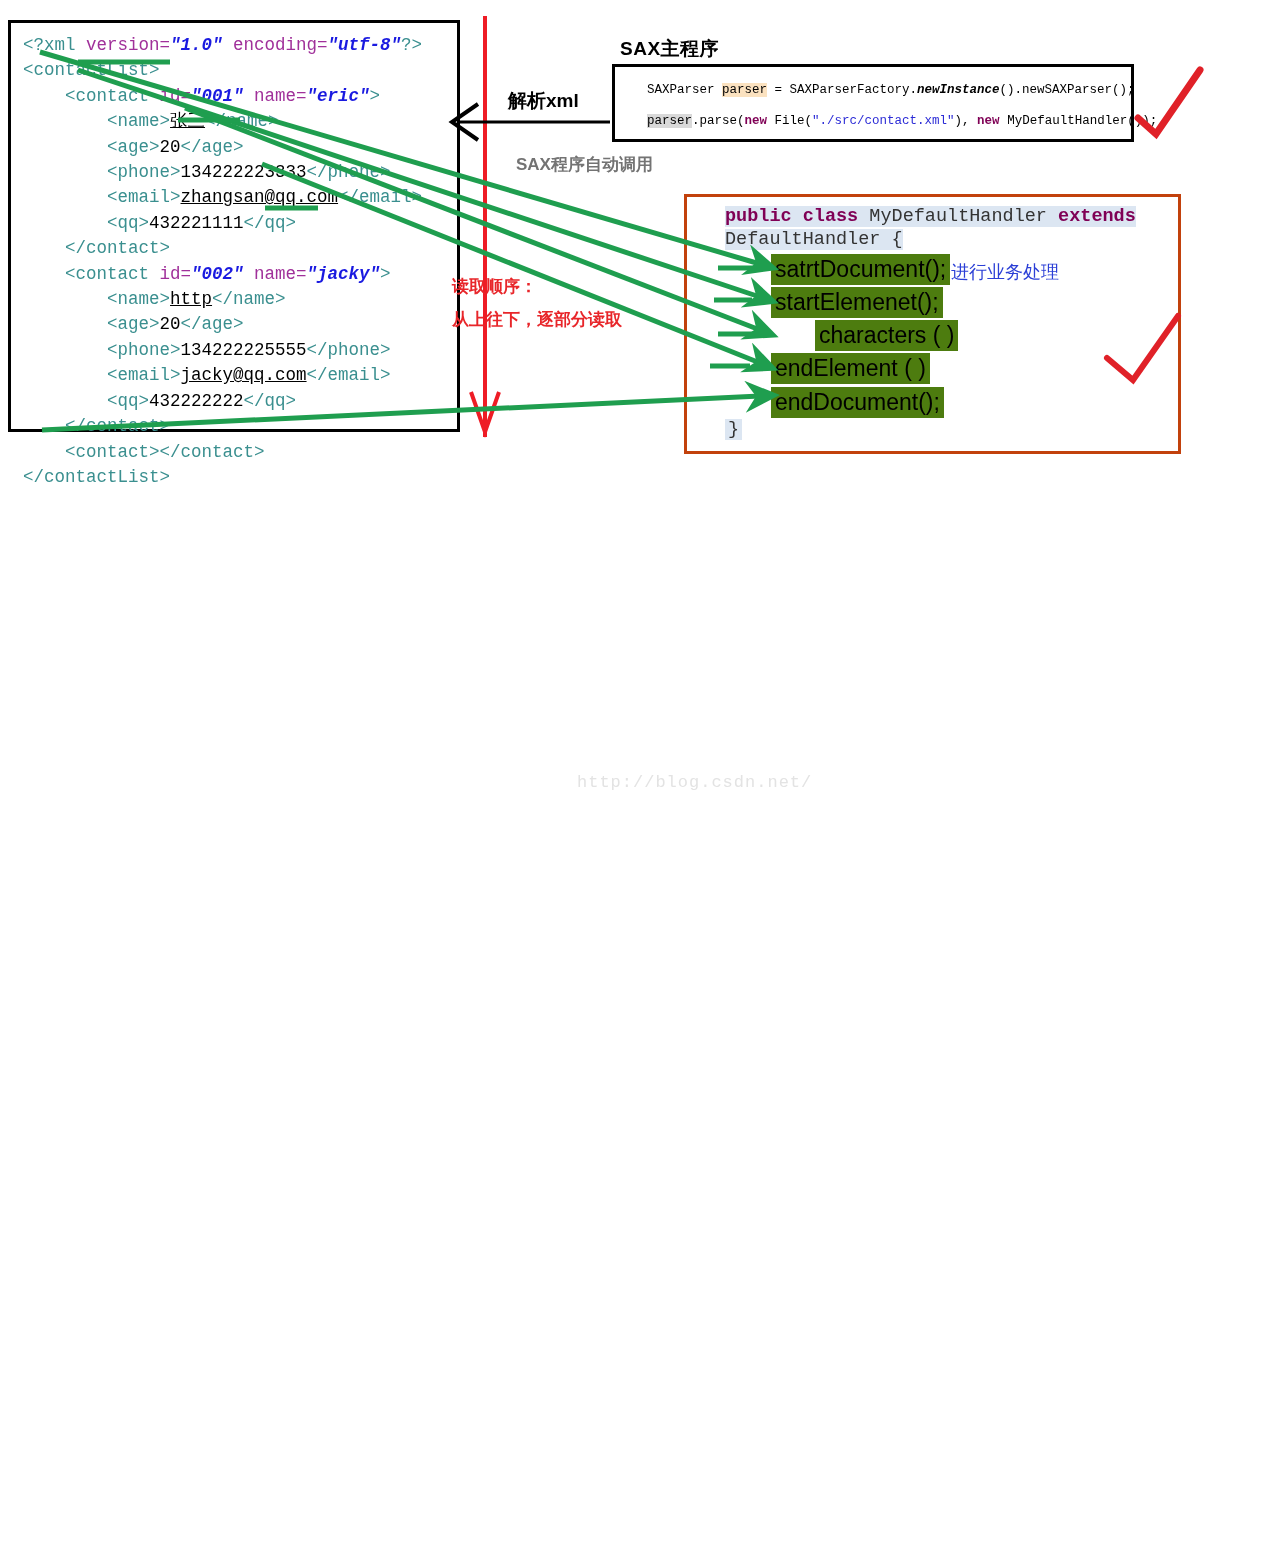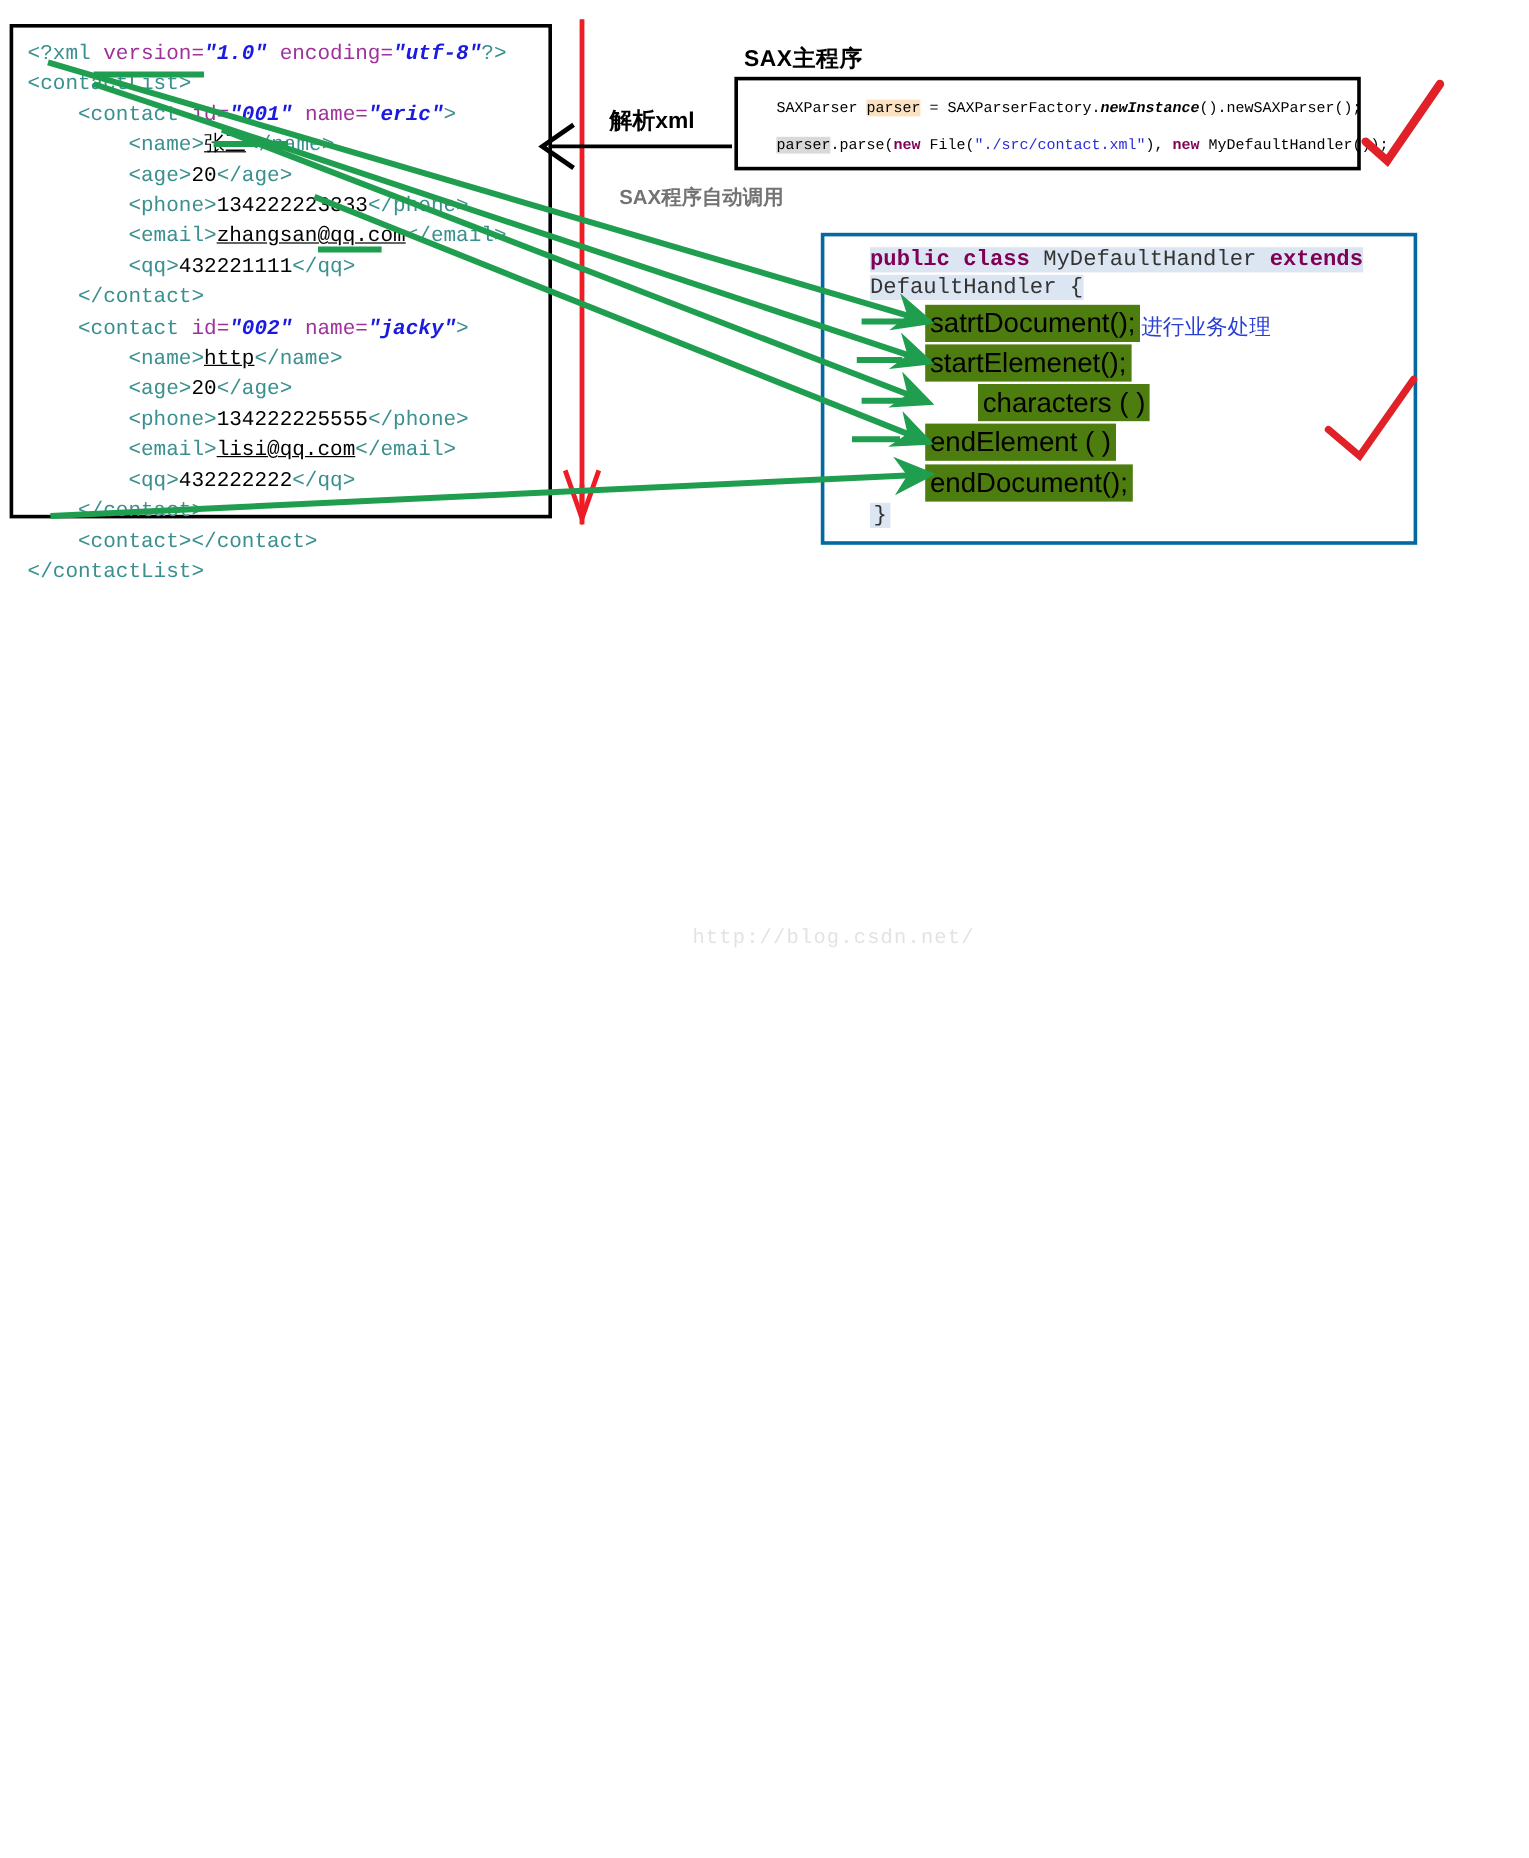--- a/index.html
+++ b/index.html
@@ -98,21 +98,21 @@
   .str       { color: #2b2bd6; }
   .it        { font-style: italic; font-weight: bold; }
 
   
   #handler-box {
     position: absolute;
     left: 684px;
     top: 194px;
     width: 497px;
     height: 260px;
-    border: 3px solid #0369a1;
+    border: 3px solid #c2410c;
     background: #ffffff;
     box-sizing: border-box;
     z-index: 2;
   }
   #handler-head {
     position: absolute;
     left: 38px;
     top: 8px;
     font-family: "Liberation Mono", "DejaVu Sans Mono", monospace;
     font-size: 18.5px;
@@ -209,21 +209,21 @@
 <span class="tg">        &lt;name&gt;</span><span class="tx ul">张三</span><span class="tg">&lt;/name&gt;</span>
 <span class="tg">        &lt;age&gt;</span><span class="tx">20</span><span class="tg">&lt;/age&gt;</span>
 <span class="tg">        &lt;phone&gt;</span><span class="tx">134222223333</span><span class="tg">&lt;/phone&gt;</span>
 <span class="tg">        &lt;email&gt;</span><span class="tx ul">zhangsan@qq.com</span><span class="tg">&lt;/email&gt;</span>
 <span class="tg">        &lt;qq&gt;</span><span class="tx">432221111</span><span class="tg">&lt;/qq&gt;</span>
 <span class="tg">    &lt;/contact&gt;</span>
 <span class="tg">    &lt;contact </span><span class="at">id=</span><span class="av">"002"</span><span class="at"> name=</span><span class="av">"jacky"</span><span class="tg">&gt;</span>
 <span class="tg">        &lt;name&gt;</span><span class="tx ul">http</span><span class="tg">&lt;/name&gt;</span>
 <span class="tg">        &lt;age&gt;</span><span class="tx">20</span><span class="tg">&lt;/age&gt;</span>
 <span class="tg">        &lt;phone&gt;</span><span class="tx">134222225555</span><span class="tg">&lt;/phone&gt;</span>
-<span class="tg">        &lt;email&gt;</span><span class="tx ul">lisi@qq.com</span><span class="tg">&lt;/email&gt;</span>
+<span class="tg">        &lt;email&gt;</span><span class="tx ul">jacky@qq.com</span><span class="tg">&lt;/email&gt;</span>
 <span class="tg">        &lt;qq&gt;</span><span class="tx">432222222</span><span class="tg">&lt;/qq&gt;</span>
 <span class="tg">    &lt;/contact&gt;</span>
 <span class="tg">    &lt;contact&gt;&lt;/contact&gt;</span>
 <span class="tg">&lt;/contactList&gt;</span></div>
   </div>
 
   <div id="sax-title">SAX主程序</div>
   <div id="sax-box">
     <div id="sax-code"><span>SAXParser </span><span class="hl-orange">parser</span><span> = SAXParserFactory.</span><span class="it">newInstance</span><span>().newSAXParser();</span>
 <span class="hl-gray">parser</span><span>.parse(</span><span class="kw-new">new</span><span> File(</span><span class="str">"./src/contact.xml"</span><span>), </span><span class="kw-new">new</span><span> MyDefaultHandler());</span></div>
@@ -238,20 +238,24 @@
     <div class="method" id="m2">characters ( )</div>
     <div class="method" id="m3">endElement ( )</div>
     <div class="method" id="m4">endDocument();</div>
     <div id="handler-close">}</div>
   </div>
 
   <div id="biz-note">进行业务处理</div>
 
   <div id="label-parse-xml">解析xml</div>
   <div id="label-auto-call">SAX程序自动调用</div>
+  <div id="label-order">
+    <div>读取顺序：</div>
+    <div>从上往下，逐部分读取</div>
+  </div>
 
   <div id="watermark">http://blog.csdn.net/</div>
 
   <svg id="overlay" viewBox="0 0 1274 1548">
     <defs>
       <marker id="greenHead" markerWidth="7" markerHeight="7" refX="3" refY="3.2" orient="auto">
         <path d="M0,0 L7,3.2 L0,6.4 L2.2,3.2 Z" fill="#1f9e4f"></path>
       </marker>
       <marker id="blackHead" markerWidth="8" markerHeight="8" refX="7" refY="4" orient="auto">
         <path d="M8,0 L0,4 L8,8 L5,4 Z" fill="#000000"></path>

